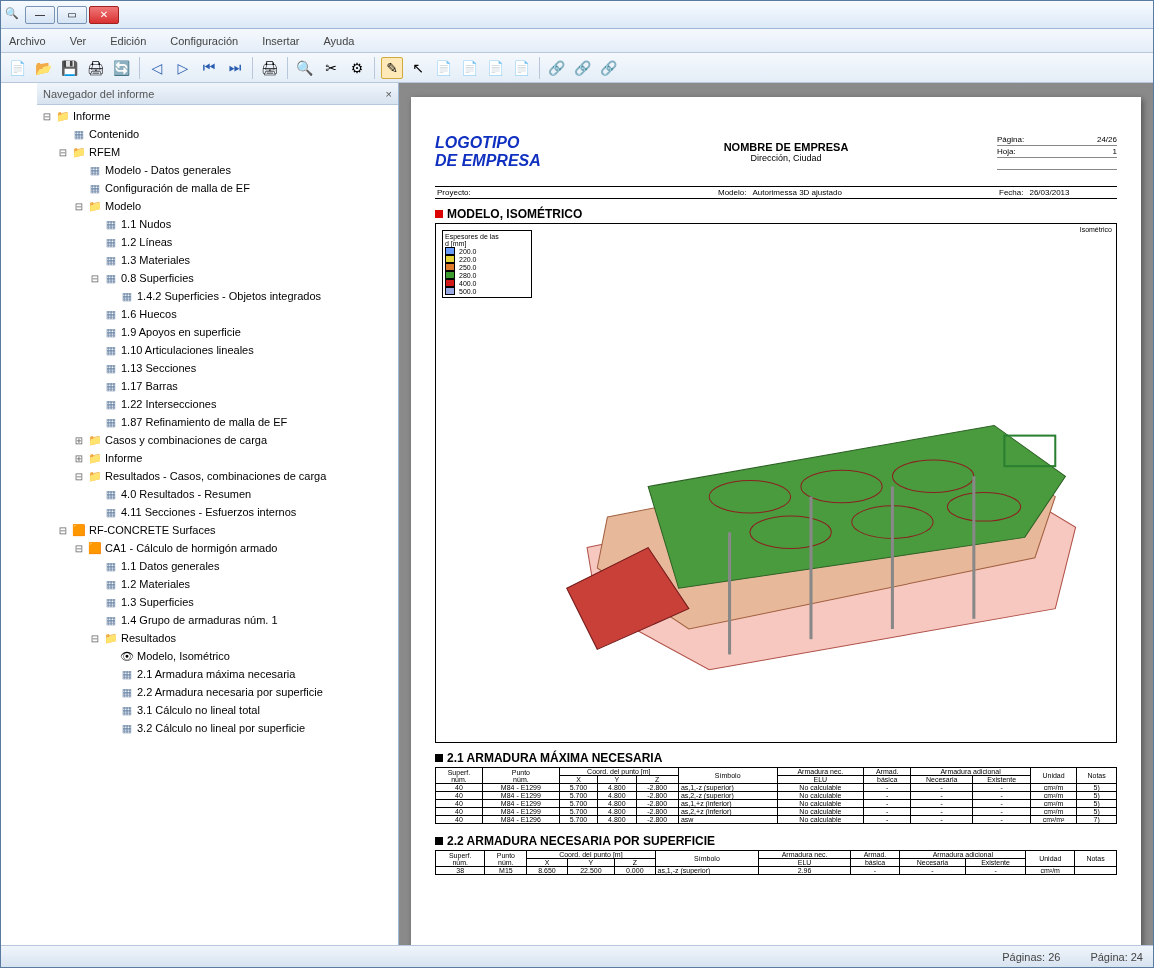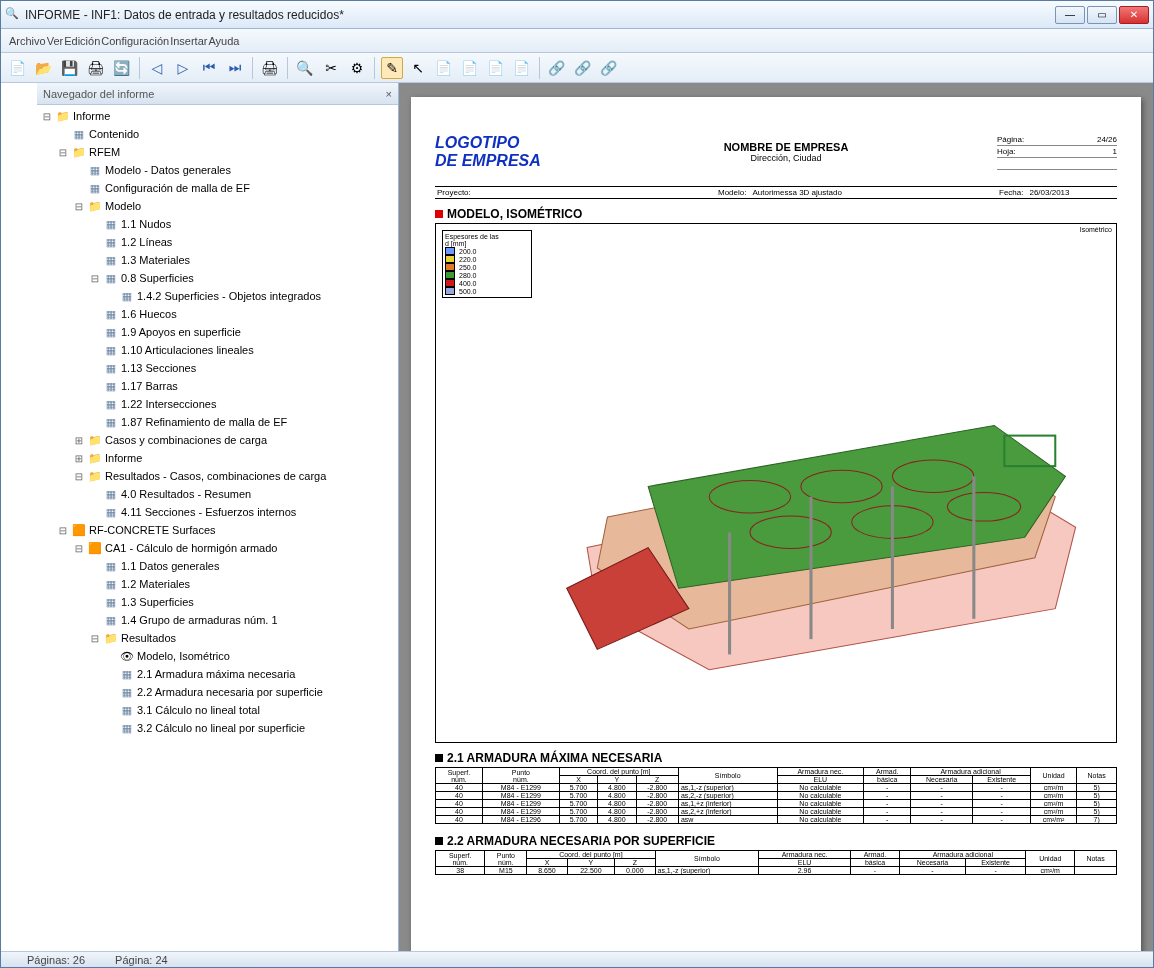--- a/index.html
+++ b/index.html
@@ -4,21 +4,21 @@
 <style>
 * { box-sizing: border-box; margin: 0; padding: 0; }
 body { font-family: "Segoe UI", Tahoma, sans-serif; font-size: 11px; background: #d6dfea; overflow: hidden; }
 .window { width: 1154px; height: 968px; background: #fff; border: 1px solid #5a7ba0; display: flex; flex-direction: column; }
 .titlebar { height: 28px; background: linear-gradient(#f7fbff,#dce9f7); display: flex; align-items: center; padding: 0 4px; border-bottom: 1px solid #9db6d4; }
 .titlebar .icon { width: 16px; height: 16px; margin-right: 4px; }
 .titlebar .title { flex: 1; color: #222; font-size: 12px; }
 .winbtns { display: flex; gap: 2px; }
 .winbtn { width: 30px; height: 18px; border: 1px solid #7a94b3; background: linear-gradient(#f3f7fc,#d5e4f4); border-radius: 2px; display:flex;align-items:center;justify-content:center;font-size:10px;cursor:pointer;}
 .winbtn.close { background: linear-gradient(#f07878,#d93030); color:#fff; border-color:#a02020;}
-.menubar { height: 24px; background: linear-gradient(#f5f9fd,#e4edf7); border-bottom: 1px solid #b8c8dc; display:flex; align-items:center; padding: 0 8px; gap: 1px; color:#444;}
+.menubar { height: 24px; background: linear-gradient(#f5f9fd,#e4edf7); border-bottom: 1px solid #b8c8dc; display:flex; align-items:center; padding: 0 8px; gap: 24px; color:#444;}
 .menubar span { cursor: pointer; }
 .toolbar { height: 30px; background: linear-gradient(#f5f9fd,#e4edf7); border-bottom: 1px solid #b8c8dc; display:flex; align-items:center; padding: 0 6px; gap: 4px;}
 .tbtn { width: 22px; height: 22px; border: 1px solid transparent; border-radius: 2px; display:flex;align-items:center;justify-content:center; cursor:pointer; font-size:14px;}
 .tsep { width:1px; height:22px; background:#b8c8dc; margin: 0 2px;}
 .body { flex:1; display:flex; min-height:0;}
 .navpanel { width: 362px; background:#fff; border-right:1px solid #9db6d4; display:flex; flex-direction:column;margin-left:36px;}
 .navhead { height: 22px; background: linear-gradient(#f0f5fb,#d7e3f0); border-bottom:1px solid #b8c8dc; display:flex; align-items:center; padding:0 6px; color:#555; font-size:11px; justify-content:space-between;}
 .tree { flex:1; overflow:auto; padding: 2px 0;}
 .tn { display:flex; align-items:center; height:18px; white-space:nowrap; cursor:pointer;}
 .tn .tw { width:16px; text-align:center; color:#666; font-size:10px;}
@@ -40,30 +40,29 @@
 .sectitle.blk .sq{background:#000;}
 .isobox { border:1px solid #000; height:520px; position:relative; margin-bottom:6px;}
 .legend { position:absolute; left:6px; top:6px; border:1px solid #000; width:90px; background:#fff; padding:2px; font-size:7px;}
 .legend .t{font-size:7px;}
 .legend .row{display:flex;align-items:center;gap:4px;}
 .legend .sw{width:10px;height:8px;border:1px solid #000;}
 .model { position:absolute; left:90px; top:120px; right:20px; bottom:40px;}
 .tbl { width:100%; border-collapse:collapse; font-size:7px;}
 .tbl th,.tbl td{border:1px solid #000; padding:0 2px; text-align:center;}
 .tbl th{font-weight:normal; background:#fff;}
-.statusbar { height:16px; background: linear-gradient(#f0f5fb,#d7e3f0); border-top:1px solid #b8c8dc; display:flex; align-items:center; justify-content:flex-start; padding:0 26px; gap:30px; color:#444;}
+.statusbar { height:22px; background: linear-gradient(#f0f5fb,#d7e3f0); border-top:1px solid #b8c8dc; display:flex; align-items:center; justify-content:flex-end; padding:0 10px; gap:30px; color:#444;}
 .isolabel{position:absolute;right:4px;top:2px;font-size:7px;}
 </style>
 </head>
 <body>
 
 <div class="window">
   <div class="titlebar">
     <span class="icon">🔍</span>
-    <span class="title">INFORME - INF1: Datos de entrada y resultados reducidos*</span>
     <div class="winbtns">
       <div class="winbtn">—</div>
       <div class="winbtn">▭</div>
       <div class="winbtn close">✕</div>
     </div>
   </div>
 
   <div class="menubar">
     <span>Archivo</span>
     <span>Ver</span>

